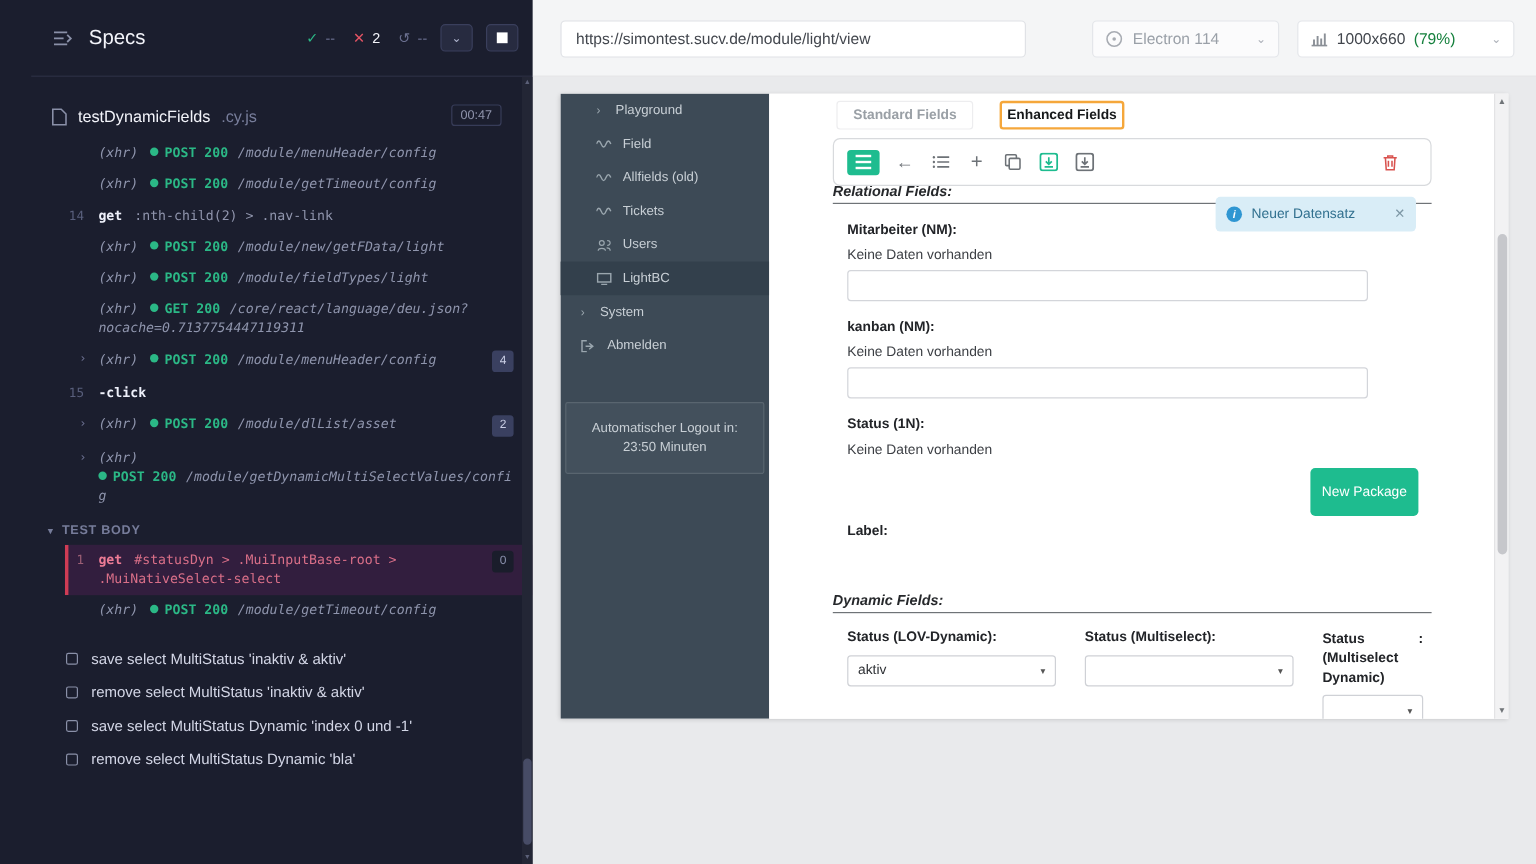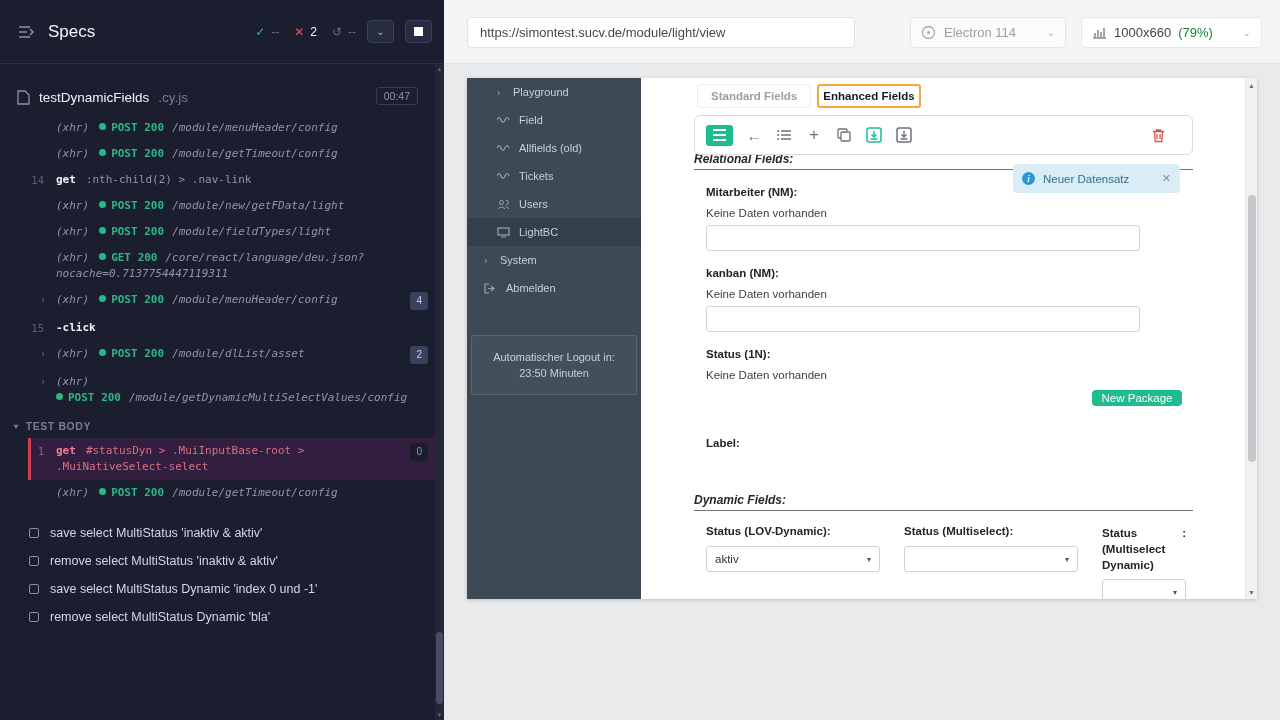--- a/index.html
+++ b/index.html
@@ -1,20 +1,20 @@
 <!DOCTYPE html>
 <html><head>
 <meta charset="utf-8">
 <style>
   * { box-sizing:border-box; margin:0; padding:0; }
   html,body { width:1280px; height:720px; overflow:hidden; background:#e8e9ec; font-family:"Liberation Sans",sans-serif; }
   .stage { position:relative; width:1280px; height:720px; overflow:hidden; }
 
   
-  .reporter { position:absolute; left:0; top:0; bottom:0; width:444px; background:#1b1e2e; color:#9095ad; }
+  .reporter { position:absolute; left:0; top:0; bottom:0; width:444px; background:#1b1e2e; color:#9095ad;padding-left:26px; }
   .rep-header { height:64px; display:flex; align-items:center; padding:0 12px 0 18px; border-bottom:1px solid #2c3044; }
   .rep-title { color:#f3f4fa; font-size:17px; margin-left:13px; font-weight:400; }
   .rep-stats { margin-left:auto; display:flex; align-items:center; gap:15px; }
   .stat { display:flex; align-items:center; gap:6px; font-size:12px; }
   .ic-pass{ color:#2bb886; } .ic-fail{ color:#e45464; } .ic-pend{ color:#6b7090; }
   .stat .val { color:#6b7090; } .stat .val.lit { color:#f3f4fa; }
   .rep-btn { width:27px; height:23px; margin-left:11px; background:#272b40; border:1px solid #3a3f5c; border-radius:4px; display:flex; align-items:center; justify-content:center; color:#aeb3cc; font-size:10px; cursor:pointer; }
   .stop-square { width:9px; height:9px; background:#ffffff; }
 
   .spec-row { margin-top:13px; padding:0 14px 0 17px; display:flex; align-items:flex-end; gap:9px; height:28px; }
@@ -64,21 +64,21 @@
 
   .app-side { position:absolute; left:0; top:0; width:174px; height:100%; background:#3d4a56; }
   .side-item { height:28px; display:flex; align-items:center; gap:8px; padding-left:30px; color:#c8cfd5; font-size:11px; cursor:pointer; }
   .side-item.shallow { padding-left:17px; }
   .side-item.active { background:#33404c; }
   .side-ic { width:14px; display:flex; color:#9aa6ae; flex:none; }
   .side-chev { color:#9aa6ae; font-size:10px; width:8px; flex:none; }
   .logout-box { margin:33px 4px 0; border:1px solid #59656f; background:#43505c; color:#c8cfd5; font-size:11px; text-align:center; padding:13px 6px; line-height:16px; border-radius:2px; }
 
   .app-main { position:absolute; left:174px; right:12px; top:0; bottom:0; background:#fff; padding:6px 0 0 53px; }
-  .tabs { display:flex; gap:6px; margin-left:3px; }
+  .tabs { display:flex; gap:22px; margin-left:3px; }
   .tab { font-size:11.5px; font-weight:bold; padding:5px 13px; border-radius:3px; border:1px solid #ededef; color:#9aa0a6; background:#fff; cursor:pointer; }
   .tab.active { color:#17191b; border:2px solid #f5a73b; padding:4px 4px; }
 
   .toolbar { position:relative; z-index:3; margin-top:7px; width:499px; background:#fff; border:1px solid #d8dadd; border-radius:6px; height:40px; display:flex; align-items:center; gap:12px; padding:0 11px; }
   .tb-menu { width:27px; height:21px; background:#1ebc8f; border-radius:3px; display:flex; flex-direction:column; justify-content:center; gap:3px; align-items:center; cursor:pointer; }
   .tb-menu i { display:block; width:13px; height:2px; background:#fff; }
   .tb-ic { width:18px; height:18px; display:flex; align-items:center; justify-content:center; color:#6d7277; font-size:15px; cursor:pointer; }
   .tb-trash { margin-left:auto; margin-right:14px; }
 
   .section-head { margin-top:-3px; font-size:12px; font-style:italic; font-weight:bold; color:#26282b; position:relative; z-index:1; }
@@ -89,21 +89,21 @@
   .f-label { margin-top:16px; font-size:11.5px; font-weight:bold; color:#222428; }
   .f-label.big-gap { margin-top:56px; }
   .f-empty { margin-top:9px; font-size:11.5px; color:#3c3f44; }
   .f-input { margin-top:6px; width:434px; height:26px; border:1px solid #d3d5da; border-radius:3px; background:#fff; cursor:text; }
 
   .notif { position:absolute; top:86px; right:65px; width:167px; height:29px; background:#d9edf7; border-radius:4px; display:flex; align-items:center; gap:8px; padding:0 9px; z-index:4; }
   .notif-ic { width:13px; height:13px; border-radius:50%; background:#2f96d2; color:#fff; font-size:9px; display:flex; align-items:center; justify-content:center; font-weight:bold; font-style:italic; flex:none; }
   .notif-text { font-size:11.5px; color:#31708f; }
   .notif-x { margin-left:auto; color:#7d97a5; font-size:11px; cursor:pointer; }
 
-  .new-pkg { position:absolute; right:63px; top:312px; width:90px; height:16px; background:#1ebc8f; color:#fff; font-size:11.5px; border-radius:4px; display:flex; align-items:center; justify-content:center; cursor:pointer; z-index:2; }
+  .new-pkg { position:absolute; right:63px; top:312px; width:90px; height:40px; background:#1ebc8f; color:#fff; font-size:11.5px; border-radius:4px; display:flex; align-items:center; justify-content:center; cursor:pointer; z-index:2; }
 
   .dyn-row { margin-left:12px; display:flex; gap:24px; margin-top:14px; }
   .col { width:174px; }
   .col3 { width:84px; }
   .f-label3 { position:relative; font-size:11.5px; font-weight:bold; color:#222428; line-height:16px; }
   .colon { position:absolute; right:0; top:0; }
   .sel { margin-top:9px; height:26px; border:1px solid #cfd1d6; border-radius:3px; display:flex; align-items:center; padding:12px 8px; font-size:11.5px; color:#2e3135; background:#fff; cursor:pointer; }
   .sel .arr { margin-left:auto; color:#555; font-size:8px; }
   .col3 .sel { margin-top:6px; }
 

